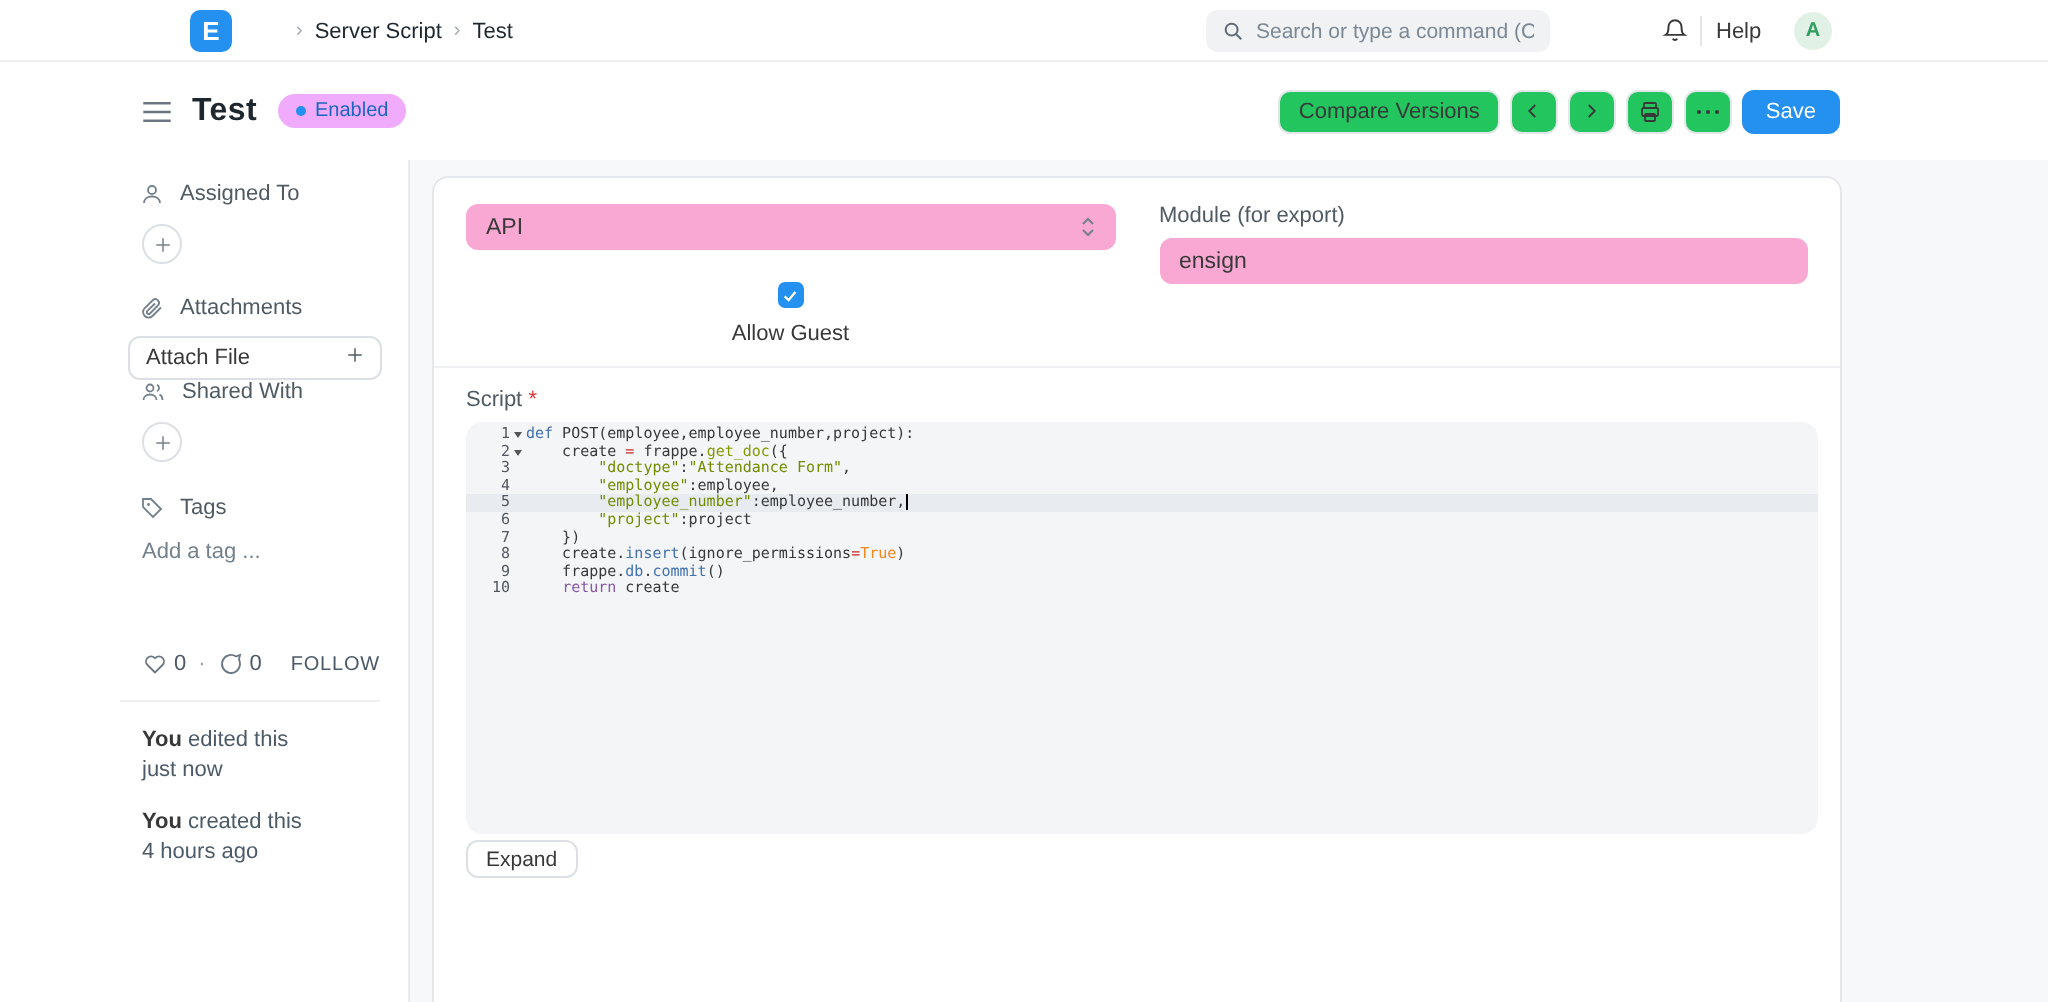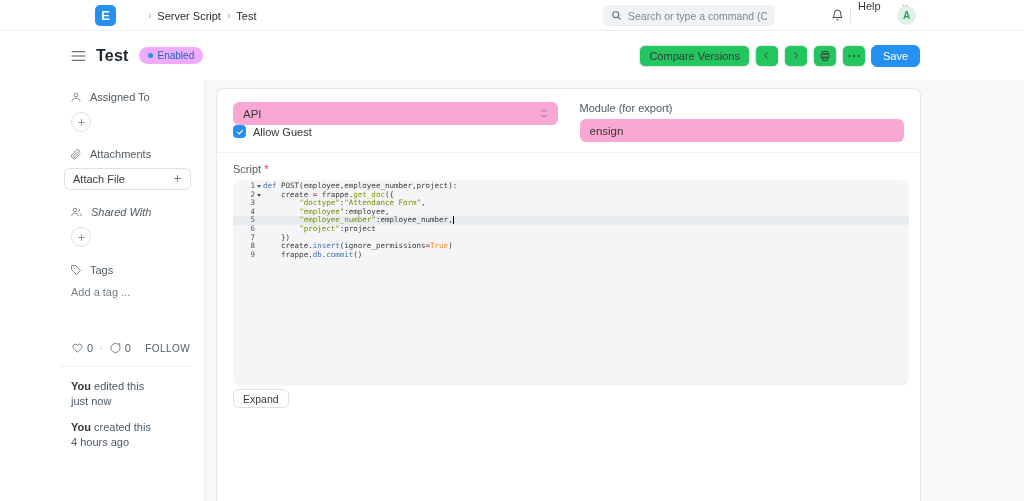--- a/index.html
+++ b/index.html
@@ -15,21 +15,21 @@
     font-size:11px; font-weight:500; color:#1f272e; }
   .crumb-chev { color:#a3abb3; font-size:10px; font-weight:400; margin-top:-1px; }
   .search-pill { position:absolute; left:603px; top:5px; width:172px; height:21px; background:#f0f2f4;
     border-radius:6px; display:flex; align-items:center; padding:0 8px; gap:6px; }
   .search-pill input { border:0; background:transparent; outline:none; width:100%;
     font-size:10.5px; color:#5f6b76; font-family:inherit; }
   .search-pill input::placeholder { color:#7c8894; }
   .nav-icon { color:#383838; display:flex; align-items:center; }
   .bell { position:absolute; left:831px; top:8px; }
   .nav-divider { position:absolute; left:850px; top:8px; height:15px; width:1px; background:#e3e6e9; }
-  .help-menu { position:absolute; left:858px; top:0; height:31px; display:flex; gap:20px;
+  .help-menu { position:absolute; left:858px; top:0; height:31px; display:flex; align-items:center; gap:20px;
     font-size:11px; color:#383838; cursor:pointer; }
   .avatar { position:absolute; left:897px; top:6px; width:19px; height:19px; border-radius:50%;
     background:#e2f1e6; color:#2f9d5e; font-size:10px; font-weight:600;
     display:flex; align-items:center; justify-content:center; }
 
   
   .page-head { position:relative; height:49px; background:#fff; }
   .head-left { position:absolute; left:71px; top:0; height:49px; display:flex; align-items:center; gap:10px; }
   .menu-toggle { color:#6b7682; display:flex; cursor:pointer; }
   .page-title { font-size:16px; font-weight:bold; color:#1f272e; letter-spacing:.2px; }
@@ -74,21 +74,21 @@
   .req { color:#e03636; }
   .control { height:23px; background:#f9a8d4; border:0; border-radius:6px; width:100%;
     font-size:11.5px; color:#383838; padding:0 10px; font-family:Liberation Sans, sans-serif; outline:none; }
   .select-control { display:flex; align-items:center; justify-content:space-between; cursor:pointer; }
   .select-control .chev { color:#74808b; display:flex; }
   .field + .field { margin-top:14px; }
   .checkbox-row { display:flex; align-items:center; gap:7px; font-size:11px; color:#383838; cursor:pointer; }
   .cb { width:13px; height:13px; border-radius:3.5px; border:1px solid #cfd4d9; background:#fff;
     display:flex; align-items:center; justify-content:center; flex-shrink:0; }
   .cb.checked { background:#2490ef; border-color:#2490ef; }
-  .mt12 { margin-top:0; } .mt13 { margin-top:13px; }
+  .mt12 { margin-top:16px;flex-direction:column; } .mt13 { margin-top:13px; }
   .section-divider { height:1px; background:#eef0f2; margin-top:10px; }
 
   
   .section2 { padding:10px 16px 0 16px; }
   .code-editor { margin-top:5px; width:676px; height:206px; background:#f4f5f6; border-radius:8px;
     padding-top:2px; overflow:hidden; font-family:"DejaVu Sans Mono","Liberation Mono",monospace;
     font-size:7.5px; line-height:8.6px; color:#383838; cursor:text; }
   .code-row { display:flex; white-space:pre; height:8.6px; }
   .code-row.active { background:#e8ecf1; }
   .gutter-num { width:22px; text-align:right; color:#515760; flex-shrink:0; }
@@ -219,21 +219,21 @@
         <span>Attach File</span>
         <span>
           <svg width="9" height="9" viewBox="0 0 24 24" fill="none" stroke="#505a62" stroke-width="2">
               <line x1="12" y1="3" x2="12" y2="21"></line>
               <line x1="3" y1="12" x2="21" y2="12"></line>
             </svg>
         </span>
       </button>
     </div>
 
-    <div class="side-section" style="margin-top:16px;font-style:italic;">
+    <div class="side-section" style="margin-top:0;">
       <div class="side-head">
         <span class="icon">
           <svg width="13" height="12" viewBox="0 0 24 24" fill="none" stroke="#74808b" stroke-width="1.8">
               <circle cx="9" cy="8" r="3.5"></circle>
               <path d="M2.5 20c0-3.5 3-5.5 6.5-5.5s6.5 2 6.5 5.5"></path>
               <path d="M16 4.8a3.5 3.5 0 0 1 0 6.4M18.5 14.7c2 .8 3 2.6 3 5.3"></path>
             </svg>
         </span>
         <span>Shared With</span>
       </div>
@@ -332,20 +332,21 @@
           <div>
               <div class="code-row"><span class="gutter-num">1</span><span class="fold show"></span><span><span class="tok-k">def</span><span class="tok-t"> POST(employee,employee_number,project):</span></span></div>
               <div class="code-row"><span class="gutter-num">2</span><span class="fold show"></span><span><span class="tok-t">    create </span><span class="tok-op">=</span><span class="tok-t"> frappe.</span><span class="tok-fn">get_doc</span><span class="tok-t">({</span></span></div>
               <div class="code-row"><span class="gutter-num">3</span><span class="fold"></span><span><span class="tok-t">        </span><span class="tok-s">"doctype"</span><span class="tok-t">:</span><span class="tok-s">"Attendance Form"</span><span class="tok-t">,</span></span></div>
               <div class="code-row"><span class="gutter-num">4</span><span class="fold"></span><span><span class="tok-t">        </span><span class="tok-s">"employee"</span><span class="tok-t">:employee,</span></span></div>
               <div class="code-row active"><span class="gutter-num">5</span><span class="fold"></span><span><span class="tok-t">        </span><span class="tok-s">"employee_number"</span><span class="tok-t">:employee_number,</span><span class="cursor"></span></span></div>
               <div class="code-row"><span class="gutter-num">6</span><span class="fold"></span><span><span class="tok-t">        </span><span class="tok-s">"project"</span><span class="tok-t">:project</span></span></div>
               <div class="code-row"><span class="gutter-num">7</span><span class="fold"></span><span><span class="tok-t">    })</span></span></div>
               <div class="code-row"><span class="gutter-num">8</span><span class="fold"></span><span><span class="tok-t">    create.</span><span class="tok-m">insert</span><span class="tok-t">(ignore_permissions</span><span class="tok-op">=</span><span class="tok-b">True</span><span class="tok-t">)</span></span></div>
               <div class="code-row"><span class="gutter-num">9</span><span class="fold"></span><span><span class="tok-t">    frappe.</span><span class="tok-m">db</span><span class="tok-t">.</span><span class="tok-m">commit</span><span class="tok-t">()</span></span></div>
+              <div class="code-row"><span class="gutter-num">10</span><span class="fold"></span><span><span class="tok-t">    </span><span class="tok-kp">return</span><span class="tok-t"> create</span></span></div>
             </div>
         </div>
         <button class="expand-btn">Expand</button>
       </div>
 
     </div>
   </div>
 </div>
 
 </body></html>

